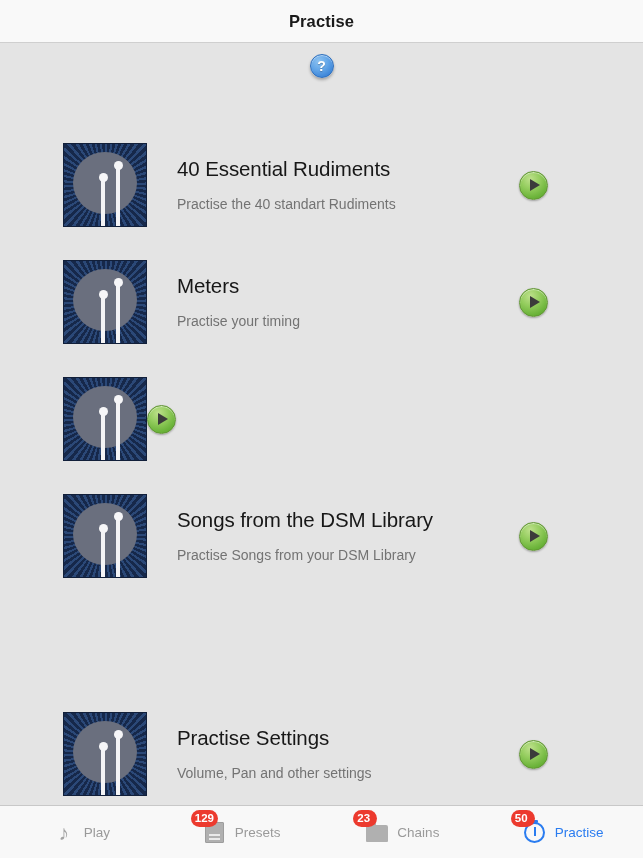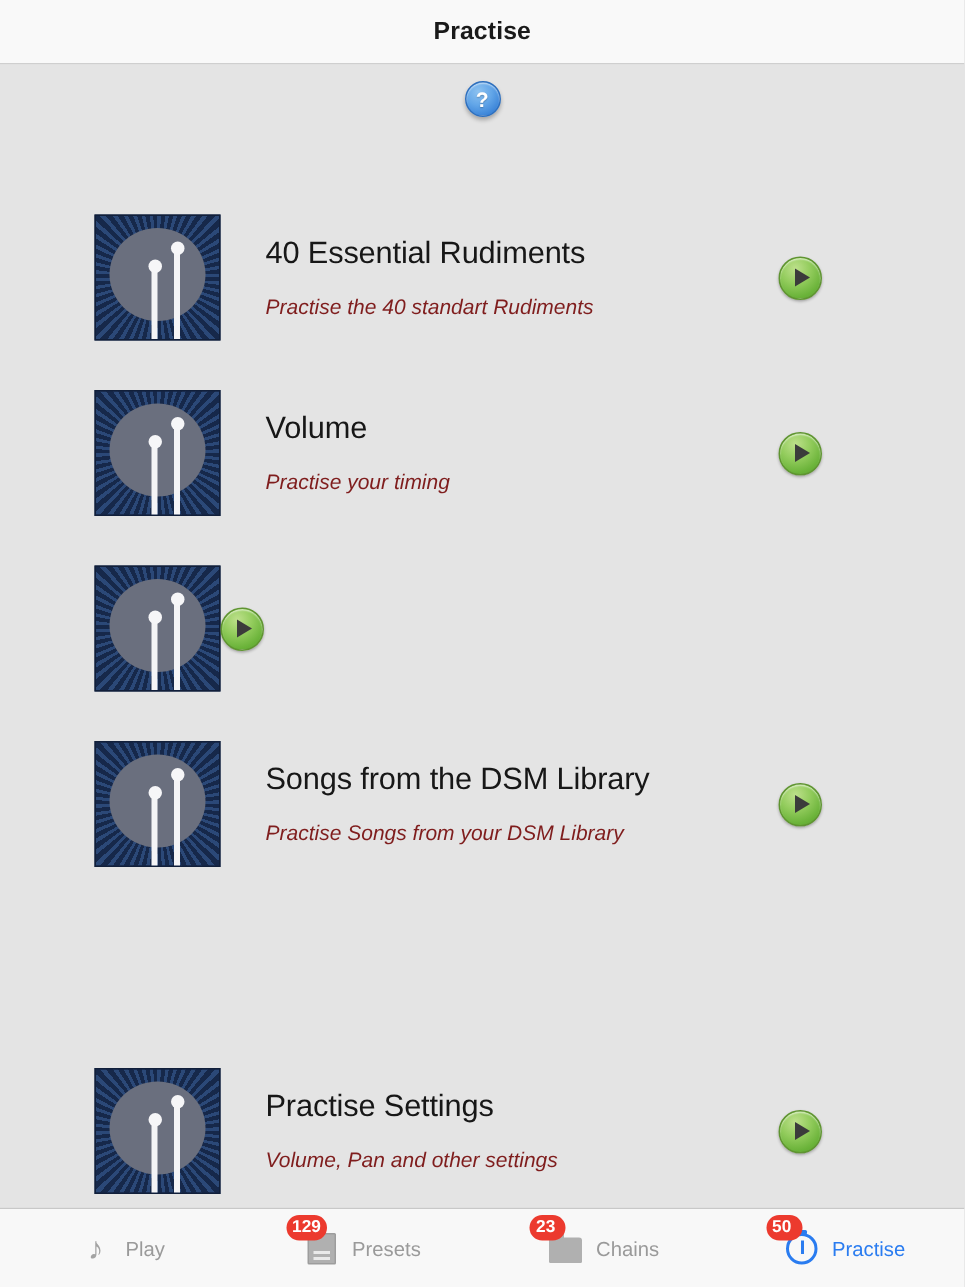--- a/index.html
+++ b/index.html
@@ -145,23 +145,22 @@
   }
   .row-title {
     font-size: 20.5px;
     color: #171717;
     line-height: 1.2;
     letter-spacing: -0.1px;
   }
   .row-subtitle {
     margin-top: 15px;
     font-size: 14px;
-    color: #7f1d1d;
+    color: #737373;
     line-height: 1.2;
-    font-style: italic;
   }
 
   
   .play-btn {
     position: relative;
     flex: 0 0 29px;
     width: 29px;
     height: 29px;
     margin-right: 41px;
     border-radius: 50%;
@@ -378,21 +377,21 @@
   <div class="row" style="top: 163px;">
     <div class="thumb">
       <div class="thumb-rays"></div>
       <div class="thumb-disc"></div>
       <div class="stick s1"></div>
       <div class="stick s2"></div>
       <div class="tip t1"></div>
       <div class="tip t2"></div>
     </div>
     <div class="texts">
-      <div class="row-title">Volume</div>
+      <div class="row-title">Meters</div>
       <div class="row-subtitle">Practise your timing</div>
     </div>
     <div class="play-btn">
       <div class="play-tri"></div>
     </div>
   </div>
 
   <div class="row" style="top: 280px;">
     <div class="thumb">
       <div class="thumb-rays"></div>

